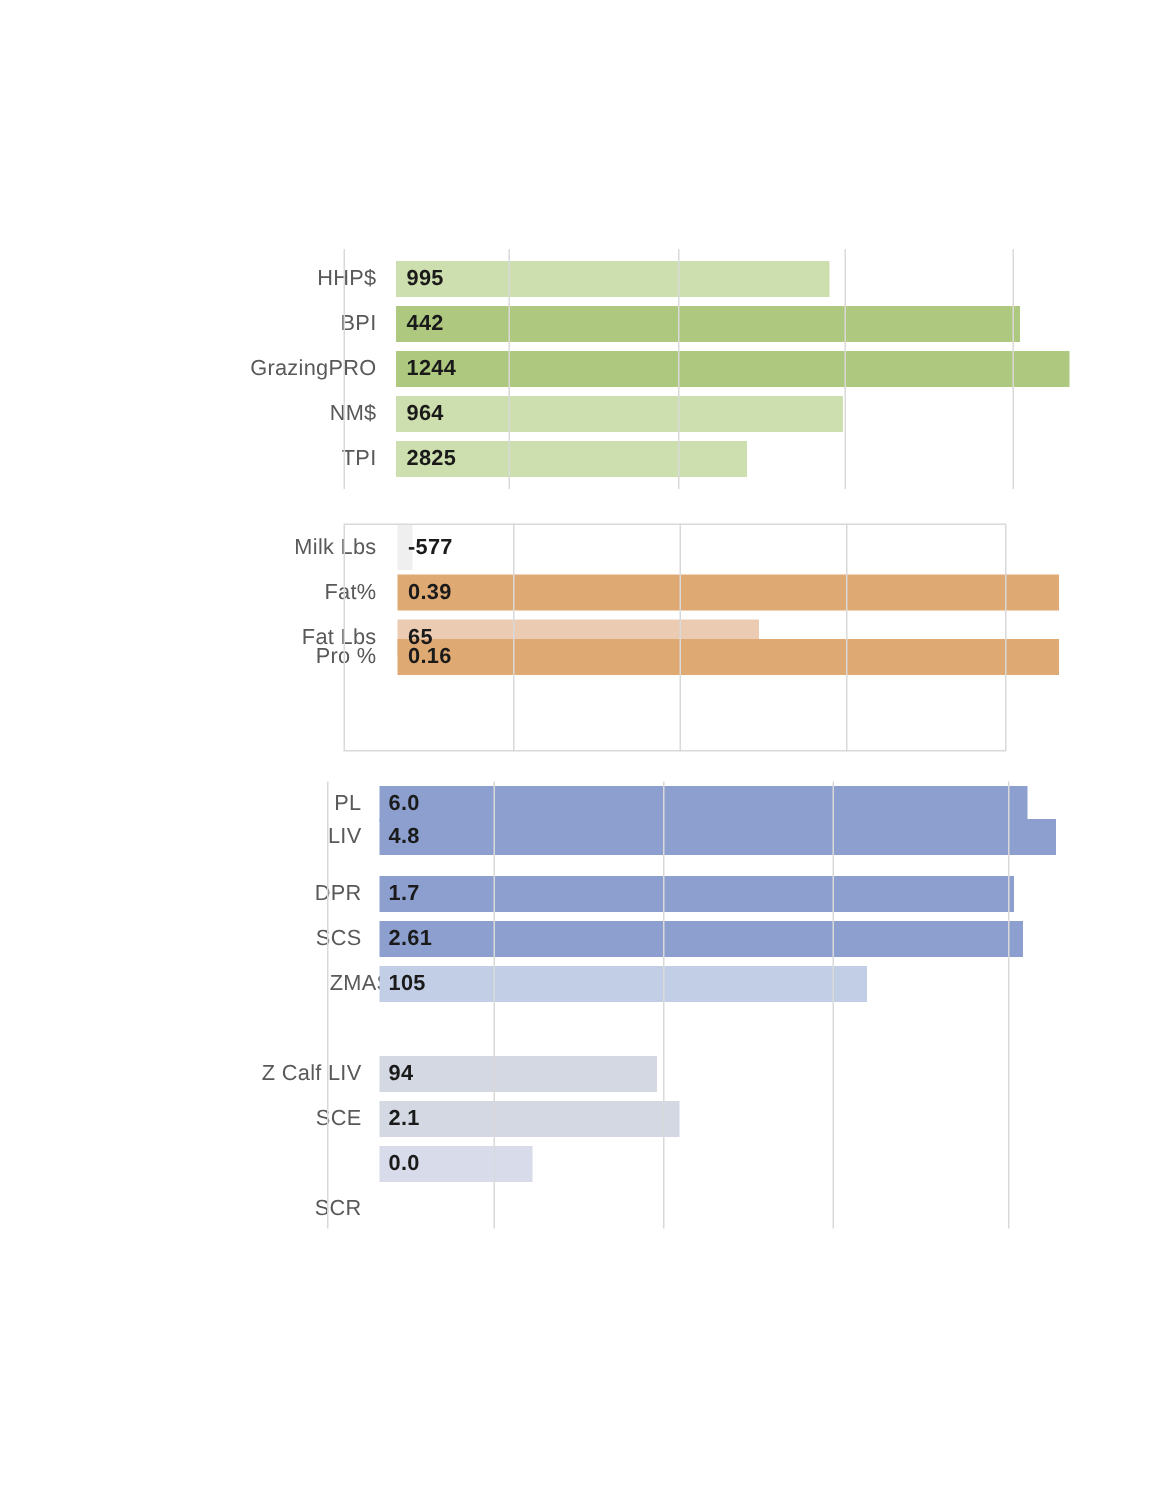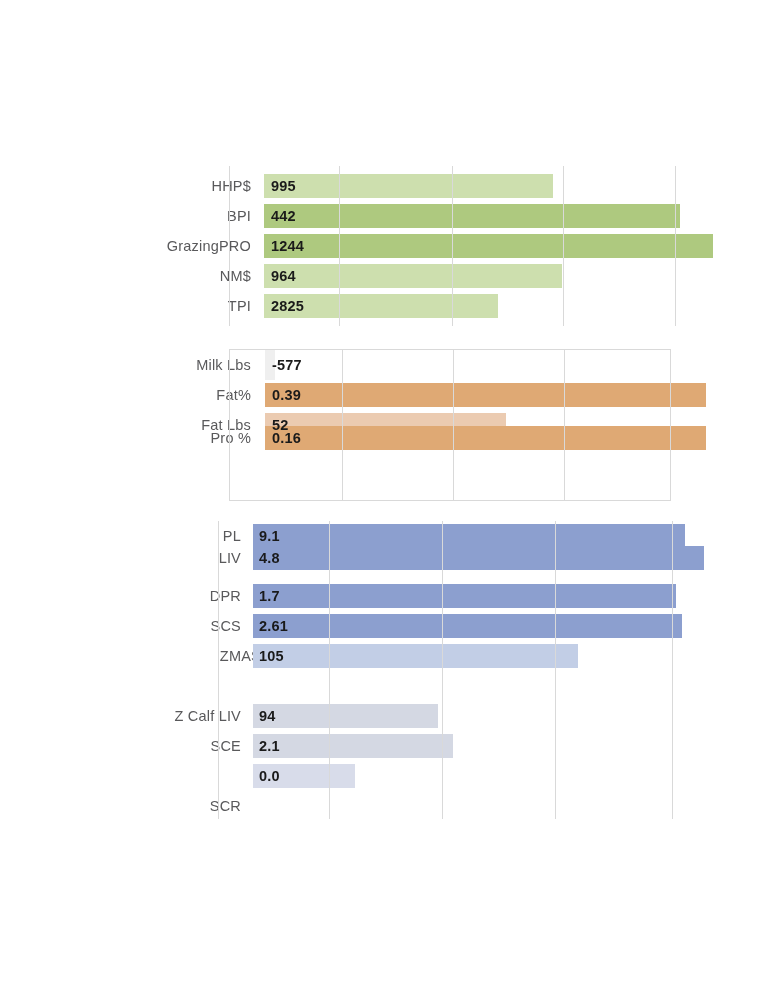--- a/index.html
+++ b/index.html
@@ -178,21 +178,21 @@
         <div class="bar" style="width:441px; background:#dfa974;"></div>
       </div>
       <div class="bar-value" style="left:237px;">0.39</div>
     </div>
 
     <div class="row" style="top:61px; position:absolute;">
       <div class="row-label">Fat Lbs</div>
       <div class="track" style="left:230px; width:441px;">
         <div class="bar" style="width:241px; background:#ebcbb1;"></div>
       </div>
-      <div class="bar-value" style="left:237px;">52</div>
+      <div class="bar-value" style="left:237px;">65</div>
     </div>
 
     <div class="row" style="top:74px; position:absolute;">
       <div class="row-label">Pro %</div>
       <div class="track" style="left:230px; width:441px;">
         <div class="bar" style="width:441px; background:#dfa974;"></div>
       </div>
       <div class="bar-value" style="left:237px;">0.16</div>
     </div>
 
@@ -205,21 +205,21 @@
       <div class="gridline" style="left:442px; top:0px; height:298px;"></div>
       <div class="gridline" style="left:555px; top:0px; height:298px;"></div>
       <div class="gridline" style="left:672px; top:0px; height:298px;"></div>
     </div>
 
     <div class="row" style="top:0px; position:absolute;">
       <div class="row-label" style="right:562px;">PL</div>
       <div class="track" style="left:218px; width:455px;">
         <div class="bar" style="width:432px; background:#8c9fcf;"></div>
       </div>
-      <div class="bar-value" style="left:224px;">9.1</div>
+      <div class="bar-value" style="left:224px;">6.0</div>
     </div>
 
     <div class="row" style="top:22px; position:absolute;">
       <div class="row-label" style="right:562px;">LIV</div>
       <div class="track" style="left:218px; width:455px;">
         <div class="bar" style="width:451px; background:#8c9fcf;"></div>
       </div>
       <div class="bar-value" style="left:224px;">4.8</div>
     </div>
 

